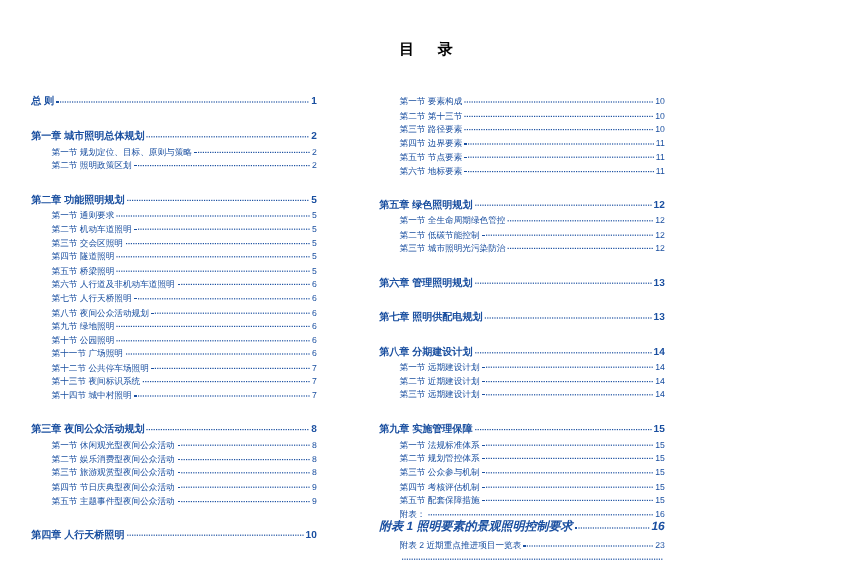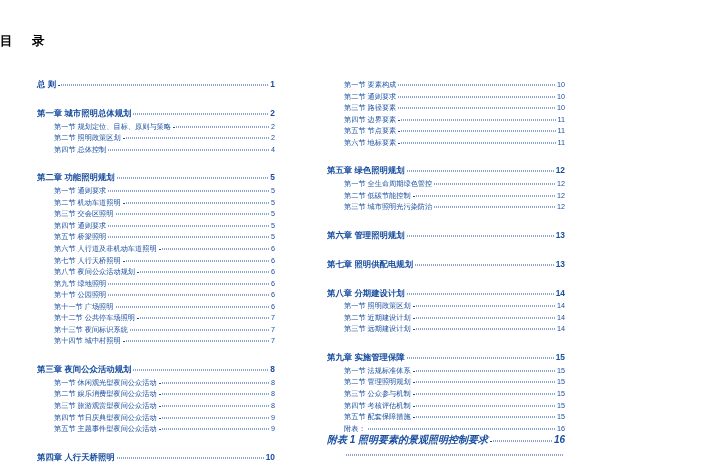--- a/index.html
+++ b/index.html
@@ -15,31 +15,31 @@
     overflow: hidden;
   }
   .page {
     position: relative;
     width: 718px;
     height: 473px;
     background: #fff;
     box-sizing: border-box;
   }
   .doc-title {
-    text-align: left;
+    text-align: center;
     font-size: 12.5px;
     font-weight: bold;
     letter-spacing: 8px;
     color: #000;
     padding-top: 33px;
   }
   .columns {
     position: absolute;
     top: 80px;
-    left: 11px;
+    left: 0;
     width: 580px;
     display: flex;
     gap: 0;
   }
   .col {
     width: 359px;
     box-sizing: border-box;
     padding: 0 26px 0 26px;
   }
   .entry {
@@ -129,25 +129,20 @@
         <span class="page-num">2</span>
       </div>
 
       <div class="entry lv-1">
         <span class="label">第二节  照明政策区划</span>
         <span class="dots"></span>
         <span class="page-num">2</span>
       </div>
 
 
-      <div class="entry lv-1">
-        <span class="label">第四节  总体控制</span>
-        <span class="dots"></span>
-        <span class="page-num">4</span>
-      </div>
 
       <div class="entry lv-h">
         <span class="label">第二章  功能照明规划</span>
         <span class="dots"></span>
         <span class="page-num">5</span>
       </div>
 
       <div class="entry lv-1">
         <span class="label">第一节  通则要求</span>
         <span class="dots"></span>
@@ -160,21 +155,21 @@
         <span class="page-num">5</span>
       </div>
 
       <div class="entry lv-1">
         <span class="label">第三节  交会区照明</span>
         <span class="dots"></span>
         <span class="page-num">5</span>
       </div>
 
       <div class="entry lv-1">
-        <span class="label">第四节  通则要求</span>
+        <span class="label">第四节  隧道照明</span>
         <span class="dots"></span>
         <span class="page-num">5</span>
       </div>
 
       <div class="entry lv-1">
         <span class="label">第五节  桥梁照明</span>
         <span class="dots"></span>
         <span class="page-num">5</span>
       </div>
 
@@ -278,21 +273,21 @@
 
     <div class="col">
 
       <div class="entry lv-1">
         <span class="label">第一节  要素构成</span>
         <span class="dots"></span>
         <span class="page-num">10</span>
       </div>
 
       <div class="entry lv-1">
-        <span class="label">第二节  通则要求</span>
+        <span class="label">第二节  第十三节</span>
         <span class="dots"></span>
         <span class="page-num">10</span>
       </div>
 
       <div class="entry lv-1">
         <span class="label">第三节  路径要素</span>
         <span class="dots"></span>
         <span class="page-num">10</span>
       </div>
 
@@ -350,21 +345,21 @@
         <span class="page-num">13</span>
       </div>
 
       <div class="entry lv-h">
         <span class="label">第八章  分期建设计划</span>
         <span class="dots"></span>
         <span class="page-num">14</span>
       </div>
 
       <div class="entry lv-1">
-        <span class="label">第一节  照明政策区划</span>
+        <span class="label">第一节  远期建设计划</span>
         <span class="dots"></span>
         <span class="page-num">14</span>
       </div>
 
       <div class="entry lv-1">
         <span class="label">第二节  近期建设计划</span>
         <span class="dots"></span>
         <span class="page-num">14</span>
       </div>
 
@@ -380,21 +375,21 @@
         <span class="page-num">15</span>
       </div>
 
       <div class="entry lv-1">
         <span class="label">第一节  法规标准体系</span>
         <span class="dots"></span>
         <span class="page-num">15</span>
       </div>
 
       <div class="entry lv-1">
-        <span class="label">第二节  管理照明规划</span>
+        <span class="label">第二节  规划管控体系</span>
         <span class="dots"></span>
         <span class="page-num">15</span>
       </div>
 
       <div class="entry lv-1">
         <span class="label">第三节  公众参与机制</span>
         <span class="dots"></span>
         <span class="page-num">15</span>
       </div>
 
@@ -415,20 +410,25 @@
         <span class="dots"></span>
         <span class="page-num">16</span>
       </div>
 
       <div class="entry lv-app">
         <span class="label">附表 1  照明要素的景观照明控制要求</span>
         <span class="dots"></span>
         <span class="page-num">16</span>
       </div>
 
+      <div class="entry lv-apt">
+        <span class="label">附表 2  近期重点推进项目一览表</span>
+        <span class="dots"></span>
+        <span class="page-num">23</span>
+      </div>
 
       <div class="entry lv-apt">
         <span class="label"></span>
         <span class="dots"></span>
         <span class="page-num"></span>
       </div>
 
     </div>
 
   </div>

